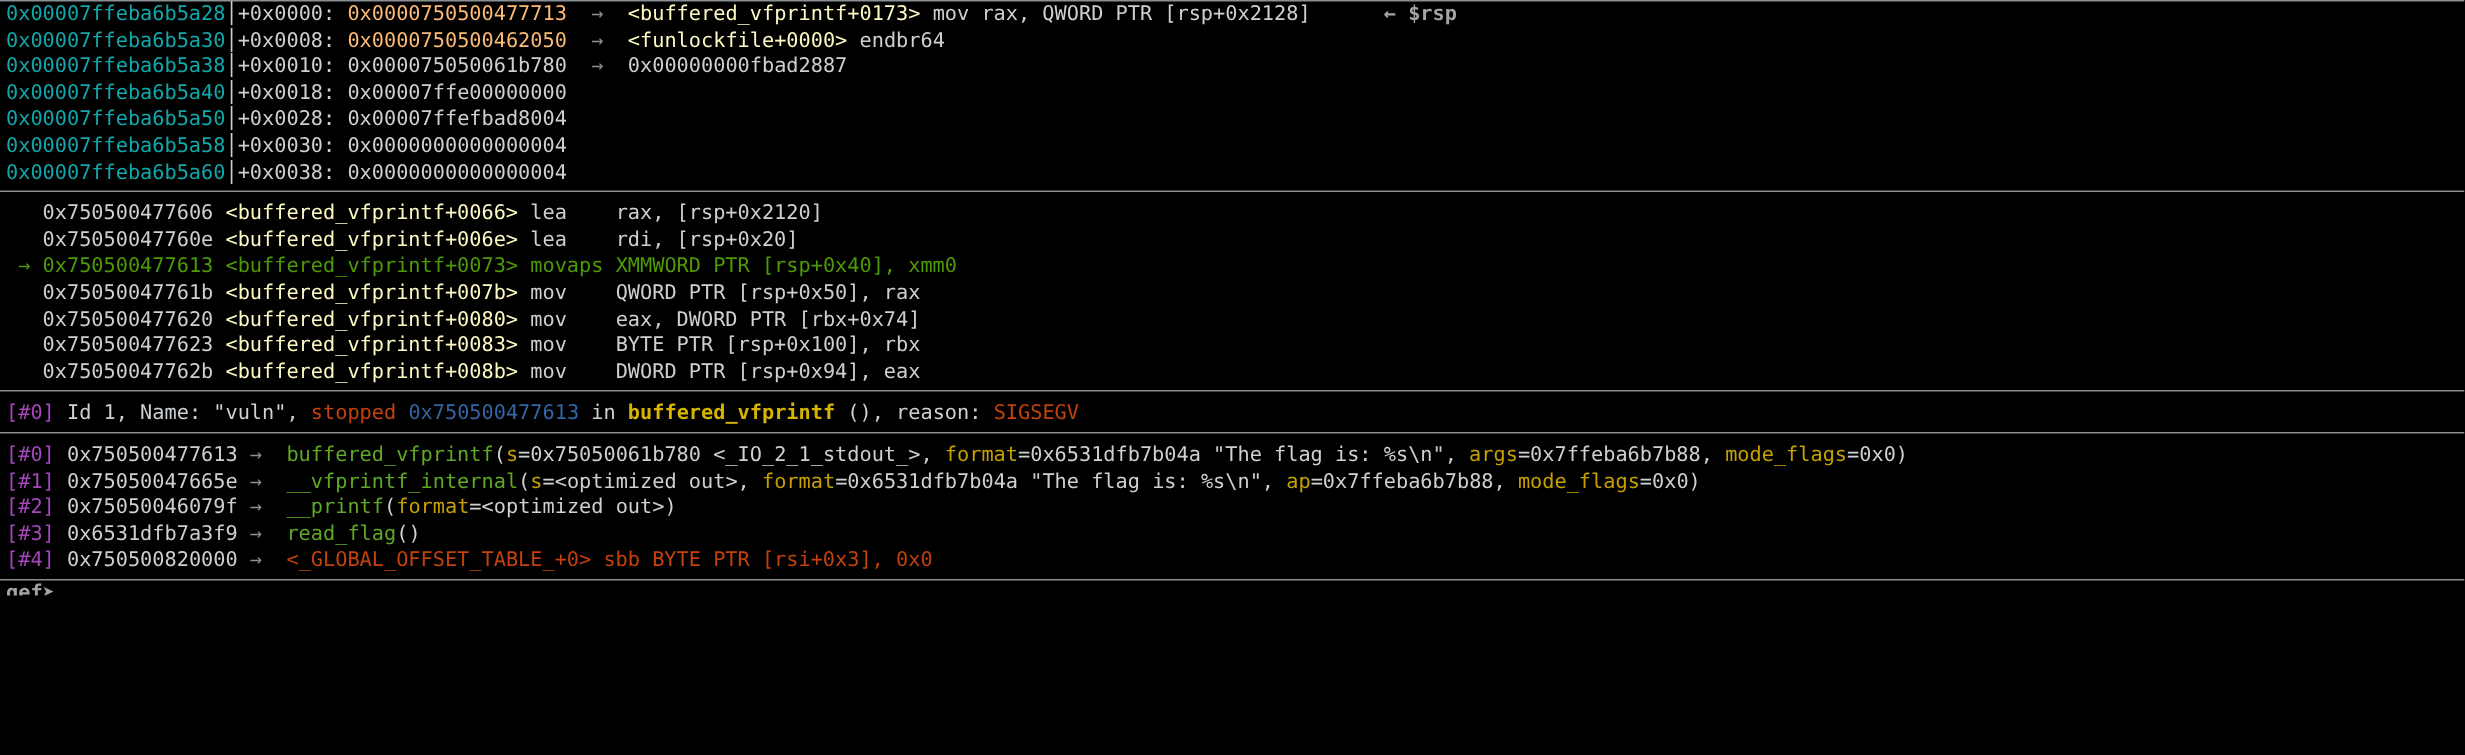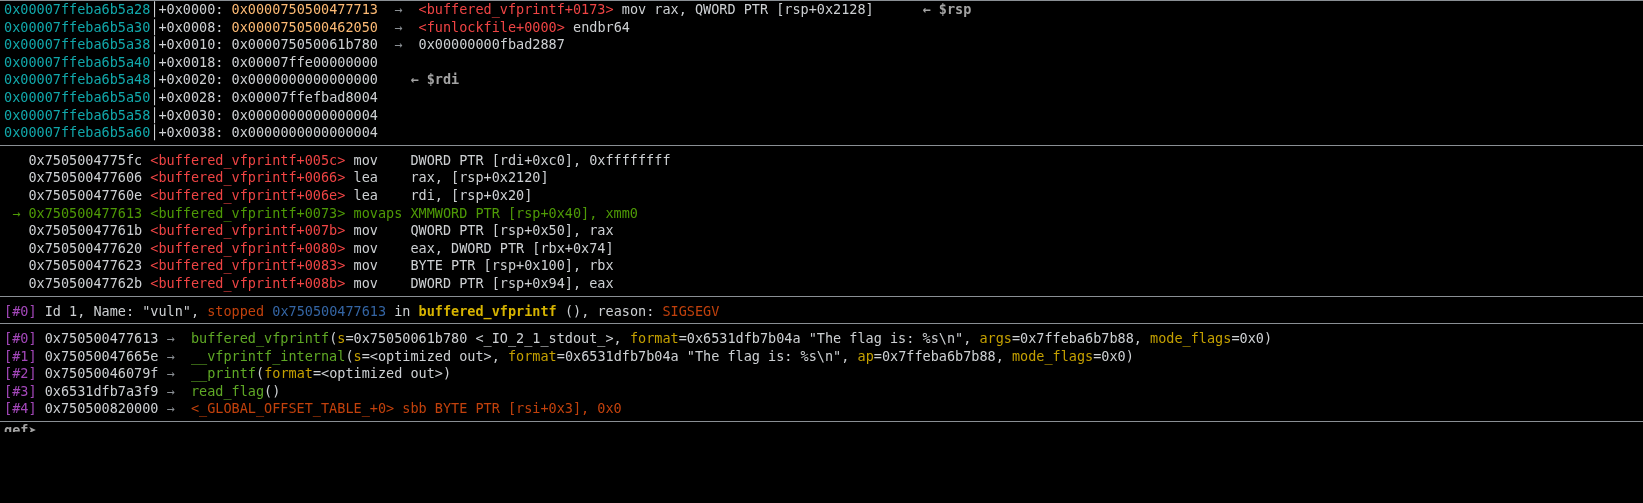--- a/index.html
+++ b/index.html
@@ -43,21 +43,21 @@
     width: 1643px;
   }
   .gap-sm { height: 6px; }
   .gap-xs { height: 3px; }
 
   
   .c-addr     { color: #11a8ab; margin-top: 16px; }           
   .c-red      { color: #fdba74; }           
   .c-red2     { color: #c2410c; }
   .c-white    { color: #cdd0d3; }
-  .c-dim      { color: #ef4444; }
+  .c-dim      { color: #fef9c3; }
   .c-green    { color: #4e9a06; }
   .c-greenb   { color: #5fa825; }
   .c-yellow   { color: #c4a000; }
   .c-yellowb  { color: #d7b400; font-weight: bold; }
   .c-blue     { color: #a3a3a3; font-weight: bold; }
   .c-blue2    { color: #3465a4; }
   .c-magenta  { color: #a347ba; }
   .c-arrow    { color: #8a8f94; }
 
   .bar {
@@ -74,32 +74,30 @@
 
 <div class="term">
 
   <div class="sep-top"></div>
 
   <div id="stack-rows">
       <div class="line"><span class="c-addr">0x00007ffeba6b5a28</span><span class="bar">│</span><span class="c-white">+0x0000: </span><span class="c-red">0x0000750500477713</span><span class="c-arrow">  →  </span><span class="c-dim">&lt;buffered_vfprintf+0173&gt; </span><span class="c-white">mov rax, QWORD PTR [rsp+0x2128]</span><span class="c-blue">      ← $rsp</span></div>
       <div class="line"><span class="c-addr">0x00007ffeba6b5a30</span><span class="bar">│</span><span class="c-white">+0x0008: </span><span class="c-red">0x0000750500462050</span><span class="c-arrow">  →  </span><span class="c-dim">&lt;funlockfile+0000&gt; </span><span class="c-white">endbr64</span></div>
       <div class="line"><span class="c-addr">0x00007ffeba6b5a38</span><span class="bar">│</span><span class="c-white">+0x0010: </span><span class="c-white">0x000075050061b780</span><span class="c-arrow">  →  </span><span class="c-white">0x00000000fbad2887</span></div>
       <div class="line"><span class="c-addr">0x00007ffeba6b5a40</span><span class="bar">│</span><span class="c-white">+0x0018: </span><span class="c-white">0x00007ffe00000000</span></div>
-      <div class="line"><span class="c-addr">0x00007ffeba6b5a48</span><span class="bar">│</span><span class="c-white">+0x0020: </span><span class="c-white">0x0000000000000000</span><span class="c-blue">    ← $rdi</span></div>
       <div class="line"><span class="c-addr">0x00007ffeba6b5a50</span><span class="bar">│</span><span class="c-white">+0x0028: </span><span class="c-white">0x00007ffefbad8004</span></div>
       <div class="line"><span class="c-addr">0x00007ffeba6b5a58</span><span class="bar">│</span><span class="c-white">+0x0030: </span><span class="c-white">0x0000000000000004</span></div>
       <div class="line"><span class="c-addr">0x00007ffeba6b5a60</span><span class="bar">│</span><span class="c-white">+0x0038: </span><span class="c-white">0x0000000000000004</span></div>
     </div>
 
   <div class="gap-xs"></div>
   <div class="sep"></div>
   <div class="gap-sm"></div>
 
   <div id="code-rows">
-      <div class="line"><span>   </span><span class="c-white">0x7505004775fc </span><span class="c-dim">&lt;buffered_vfprintf+005c&gt; </span><span class="c-white">mov    </span><span class="c-white">DWORD PTR [rdi+0xc0], 0xffffffff</span></div>
       <div class="line"><span>   </span><span class="c-white">0x750500477606 </span><span class="c-dim">&lt;buffered_vfprintf+0066&gt; </span><span class="c-white">lea    </span><span class="c-white">rax, [rsp+0x2120]</span></div>
       <div class="line"><span>   </span><span class="c-white">0x75050047760e </span><span class="c-dim">&lt;buffered_vfprintf+006e&gt; </span><span class="c-white">lea    </span><span class="c-white">rdi, [rsp+0x20]</span></div>
       <div class="line"><span class="c-green"> → </span><span class="c-green">0x750500477613 </span><span class="c-green">&lt;buffered_vfprintf+0073&gt; </span><span class="c-green">movaps </span><span class="c-green">XMMWORD PTR [rsp+0x40], xmm0</span></div>
       <div class="line"><span>   </span><span class="c-white">0x75050047761b </span><span class="c-dim">&lt;buffered_vfprintf+007b&gt; </span><span class="c-white">mov    </span><span class="c-white">QWORD PTR [rsp+0x50], rax</span></div>
       <div class="line"><span>   </span><span class="c-white">0x750500477620 </span><span class="c-dim">&lt;buffered_vfprintf+0080&gt; </span><span class="c-white">mov    </span><span class="c-white">eax, DWORD PTR [rbx+0x74]</span></div>
       <div class="line"><span>   </span><span class="c-white">0x750500477623 </span><span class="c-dim">&lt;buffered_vfprintf+0083&gt; </span><span class="c-white">mov    </span><span class="c-white">BYTE PTR [rsp+0x100], rbx</span></div>
       <div class="line"><span>   </span><span class="c-white">0x75050047762b </span><span class="c-dim">&lt;buffered_vfprintf+008b&gt; </span><span class="c-white">mov    </span><span class="c-white">DWORD PTR [rsp+0x94], eax</span></div>
     </div>
 
   <div class="gap-xs"></div>

